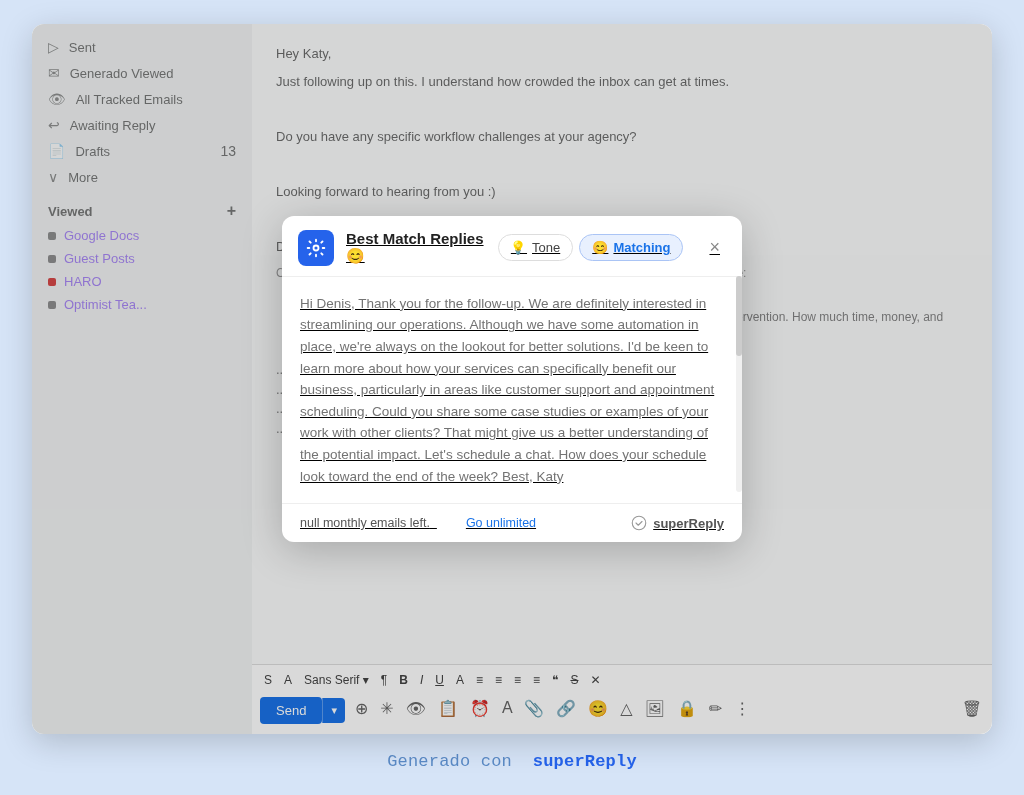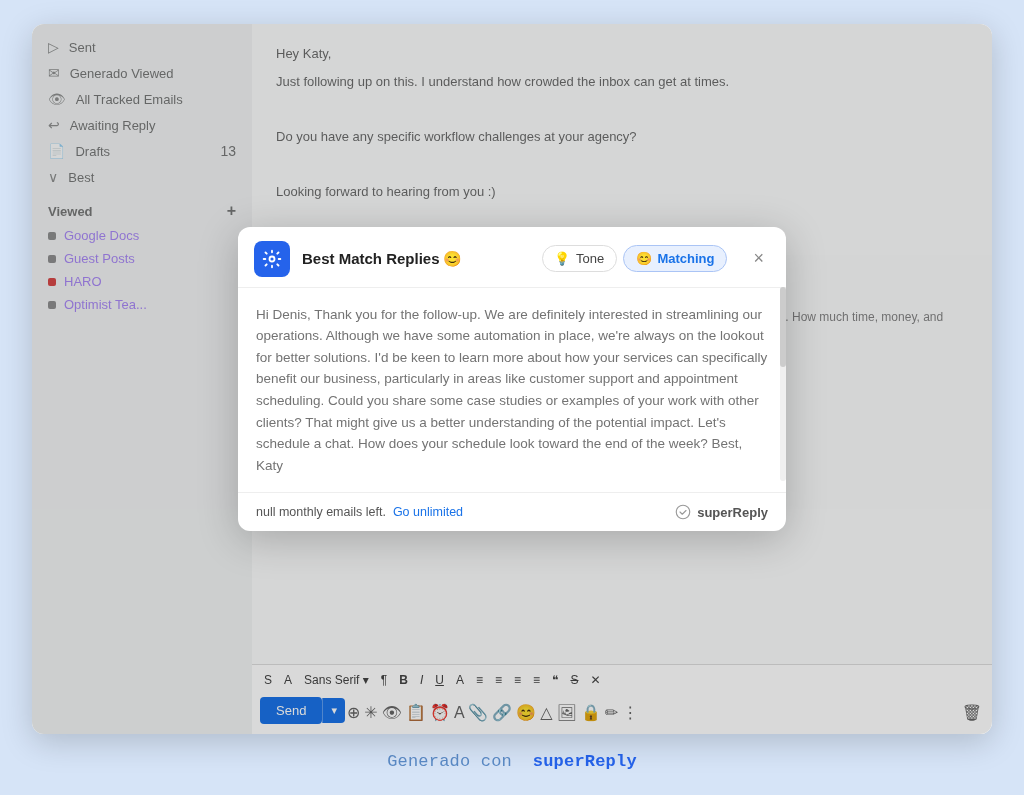--- a/index.html
+++ b/index.html
@@ -142,21 +142,22 @@
       font-size: 12px;
       padding: 2px 4px;
       color: #444;
       cursor: pointer;
       border: none;
       background: none;
     }
 
     .composer-actions {
       display: flex;
-      align-items: flex-end;
+      align-items: flex-start;
+      gap: 8px;
       padding: 4px 0;
     }
 
     .send-btn {
       background: #1a73e8;
       color: white;
       border: none;
       border-radius: 4px;
       padding: 6px 16px;
       font-size: 13px;
@@ -193,26 +194,27 @@
       display: flex;
       align-items: center;
       justify-content: center;
       z-index: 10;
     }
 
     .modal {
       background: white;
       border-radius: 12px;
       box-shadow: 0 8px 40px rgba(0,0,0,0.22);
-      width: 548px;
+      width: 460px;
       max-height: 360px;
       overflow: hidden;
       display: flex;
       flex-direction: column;
       position: relative;
+      text-decoration: underline;
     }
 
     .modal-header {
       display: flex;
       align-items: center;
       padding: 14px 16px 10px;
       border-bottom: 1px solid #eee;
       gap: 12px;
     }
 
@@ -288,20 +290,21 @@
       align-items: center;
       justify-content: space-between;
       font-size: 12.5px;
       color: #555;
     }
 
     .footer-link {
       color: #1a73e8;
       cursor: pointer;
       text-decoration: none;
+      margin-left: 29px;
     }
 
     .superreply-logo {
       display: flex;
       align-items: center;
       gap: 5px;
       font-size: 13px;
       color: #555;
     }
 
@@ -380,21 +383,21 @@
       </div>
 
       <div class="sidebar-item">
         <span class="icon">📄</span>
         <span>Drafts</span>
         <span class="sidebar-badge">13</span>
       </div>
 
       <div class="sidebar-item">
         <span class="icon">∨</span>
-        <span>Best</span>
+        <span>More</span>
       </div>
 
       <div class="sidebar-section-title">
         <span>Viewed</span>
         <span style="cursor:pointer;font-size:16px;">+</span>
       </div>
       <div class="sidebar-label-item">
         <span class="label-dot"></span>
         <span>Google Docs</span>
       </div>

